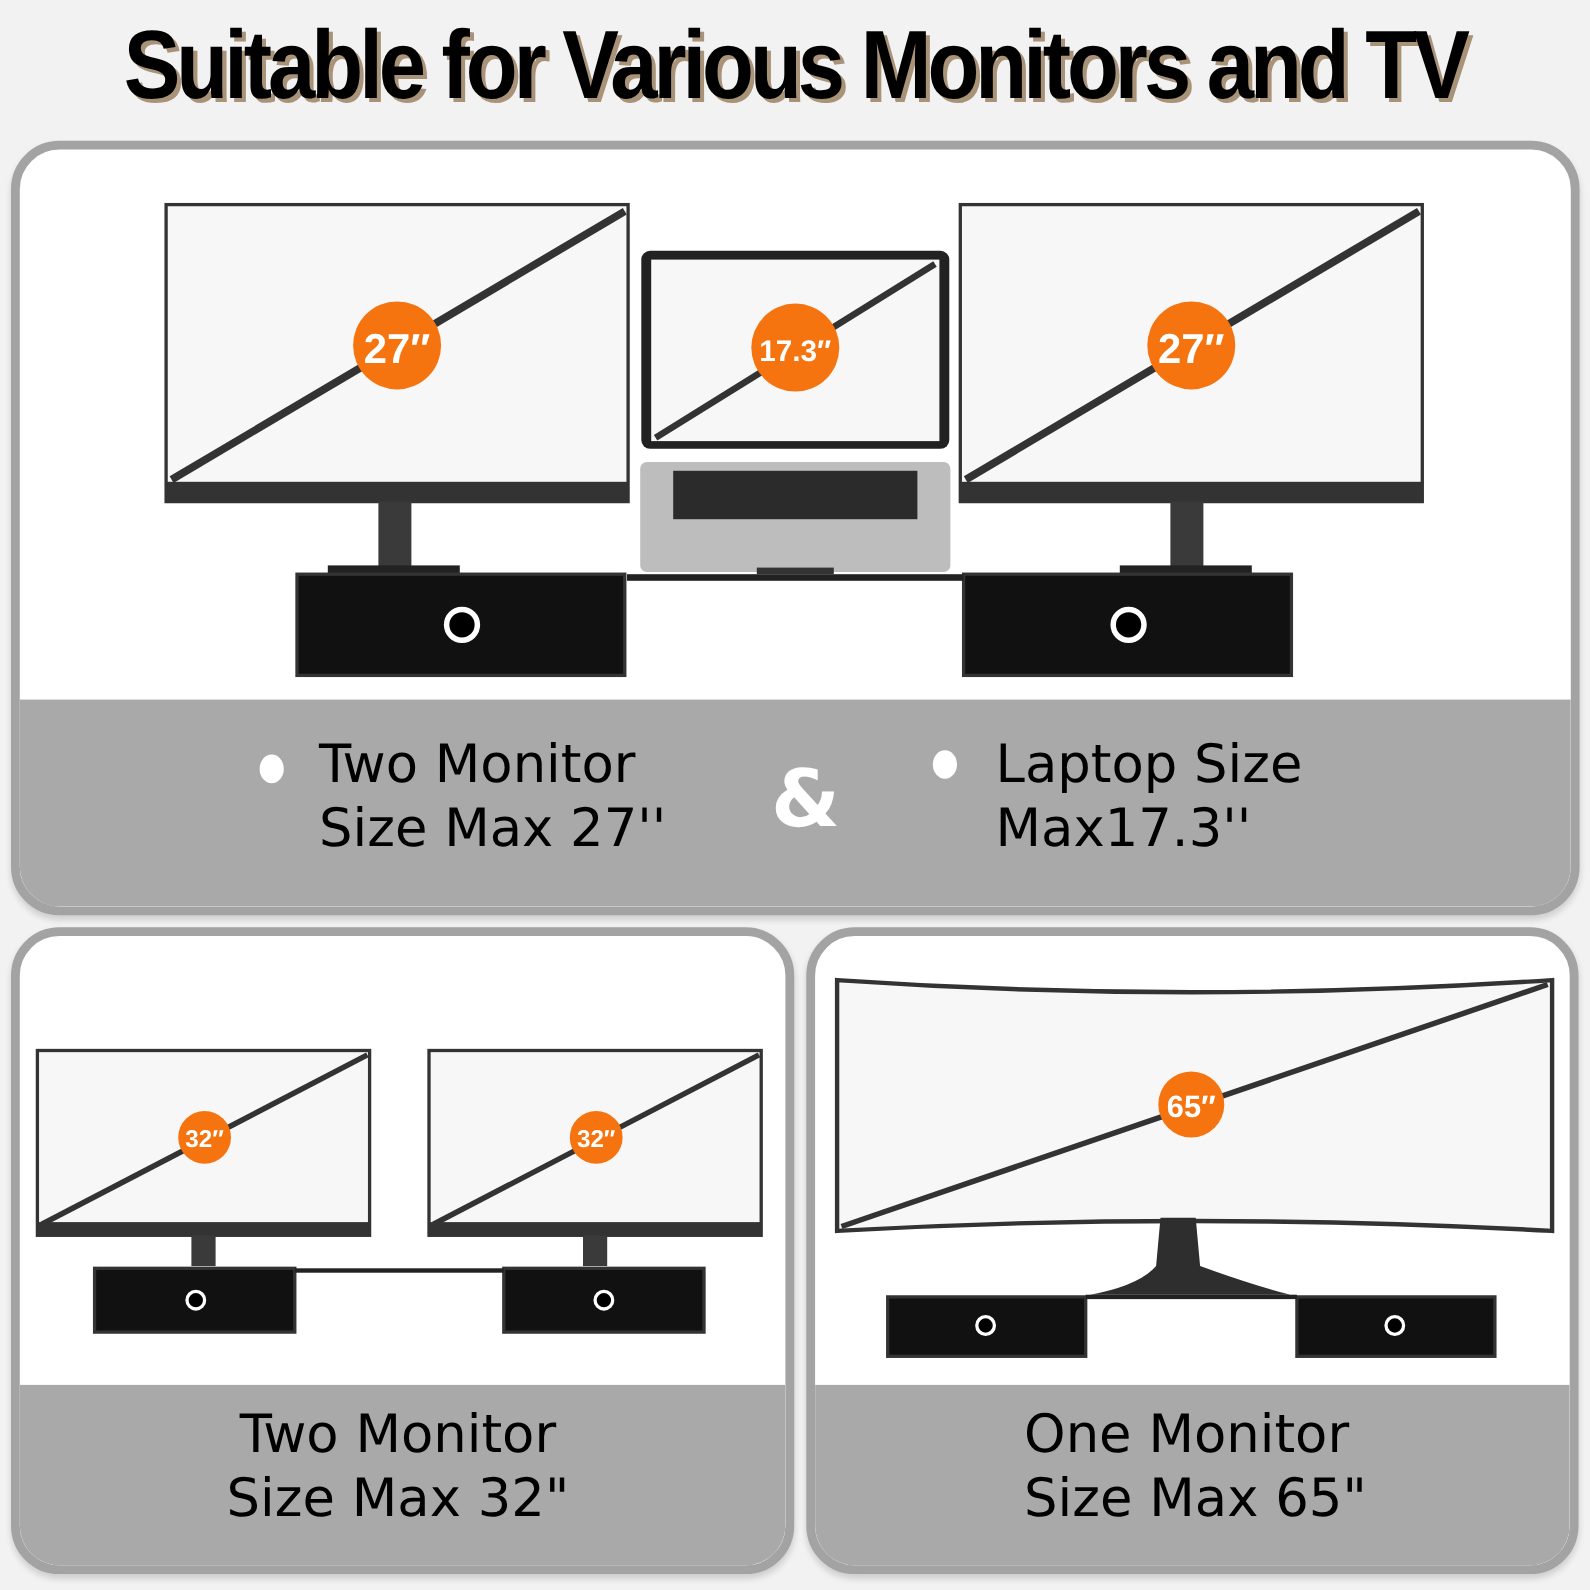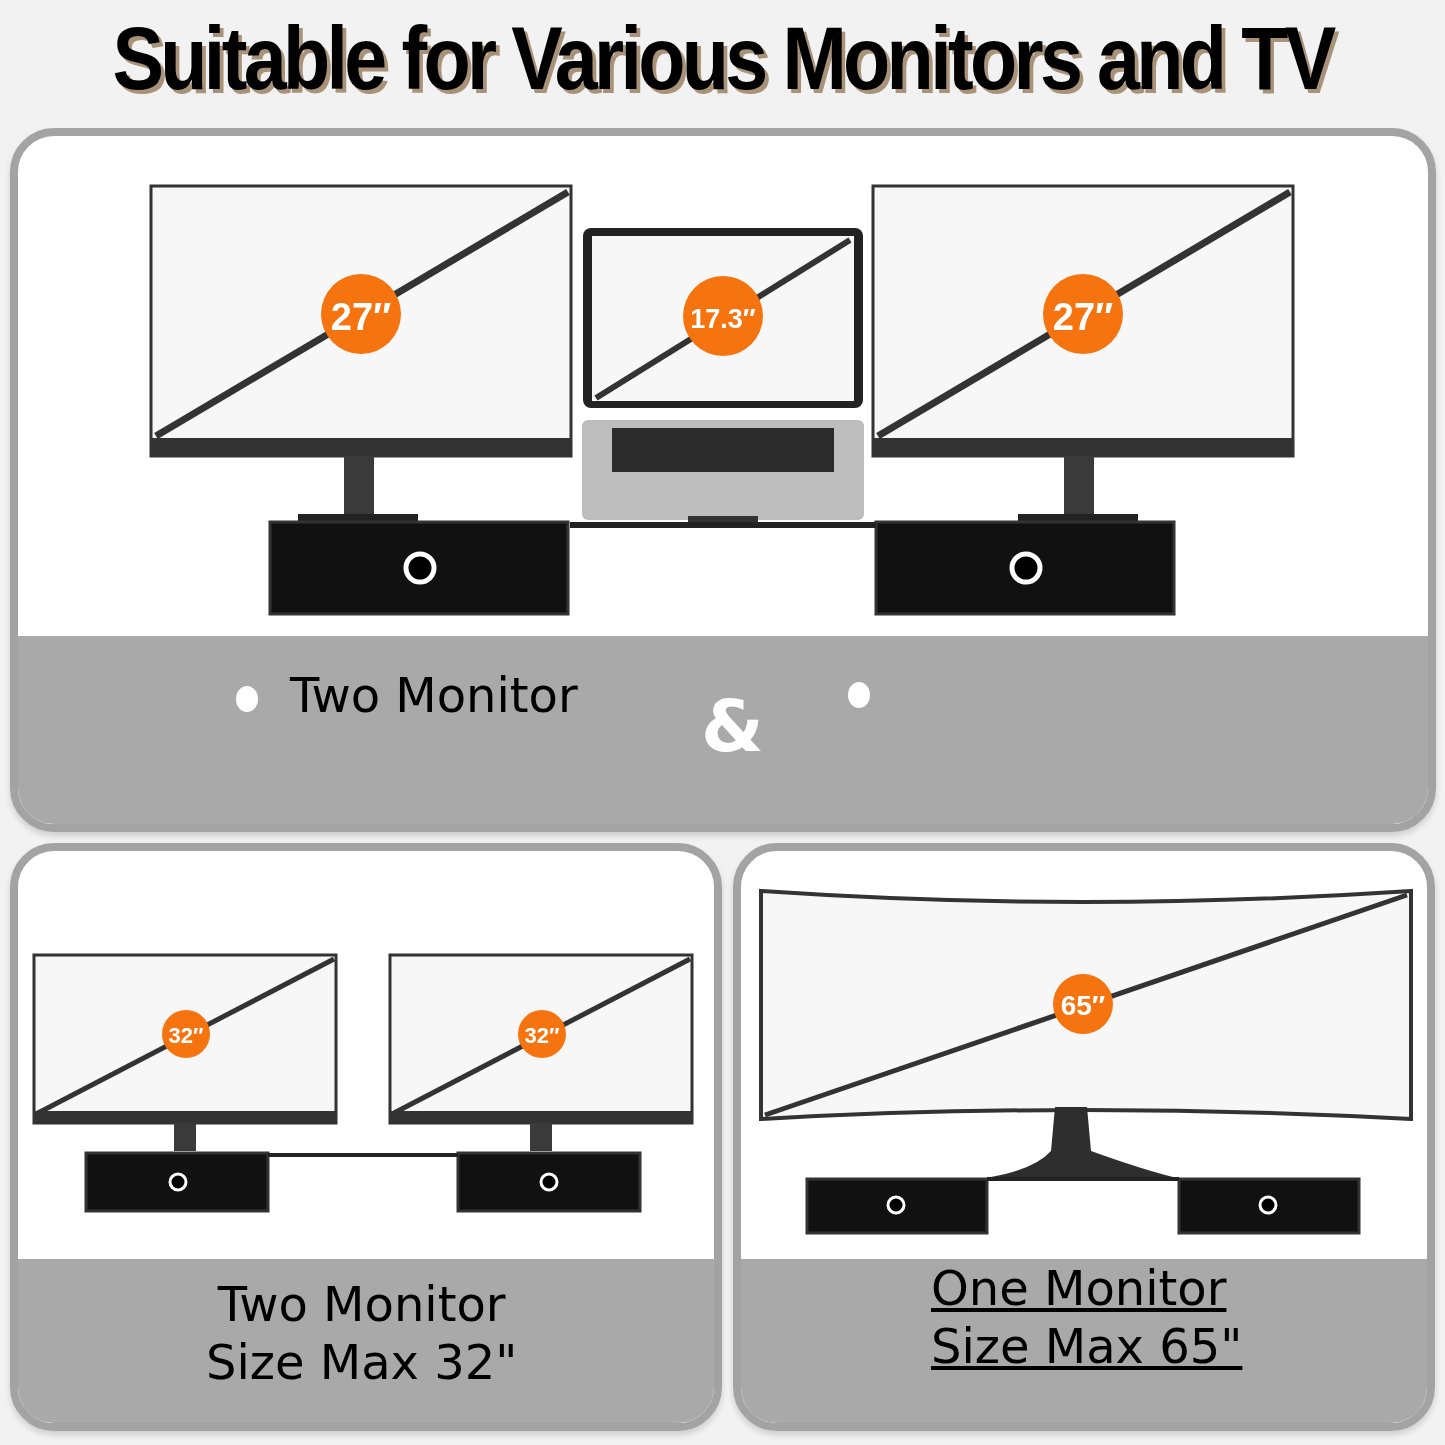--- a/index.html
+++ b/index.html
@@ -49,23 +49,28 @@
     <circle cx="705" cy="180" r="40" fill="#f5740f"></circle>
     <circle cx="1065" cy="178" r="40" fill="#f5740f"></circle>
     <text x="343" y="194" text-anchor="middle" fill="#fff" font-family="Liberation Sans, sans-serif" font-weight="bold" font-size="38">27″</text>
     <text x="705" y="192" text-anchor="middle" fill="#fff" font-family="Liberation Sans, sans-serif" font-weight="bold" font-size="27">17.3″</text>
     <text x="1065" y="194" text-anchor="middle" fill="#fff" font-family="Liberation Sans, sans-serif" font-weight="bold" font-size="38">27″</text>
   </svg>
   <div class="band" style="height:188px;">
     <div class="bullet" style="left:218px;top:50px;"></div>
     <div class="band-text" style="left:272px;top:30px;">
       <div>Two Monitor</div>
+      <div>Size Max 27''</div>
     </div>
     <div class="amp" style="left:683px;top:48px;">&amp;</div>
     <div class="bullet" style="left:830px;top:46px;"></div>
+    <div class="band-text" style="left:887px;top:30px;">
+      <div>Laptop Size</div>
+      <div>Max17.3''</div>
+    </div>
   </div>
 </div>
 
 <div class="card" style="left:10px;top:843px;width:696px;height:572px;text-align:center;">
   <svg width="696" height="410" style="left:0;top:0;">
     <rect x="16" y="104" width="302" height="168" fill="#f7f7f7" stroke="#333" stroke-width="3"></rect>
     <rect x="16" y="260" width="302" height="12" fill="#333"></rect>
     <line x1="20" y1="262" x2="316" y2="108" stroke="#333" stroke-width="5"></line>
     <rect x="156" y="272" width="22" height="28" fill="#3a3a3a"></rect>
     <rect x="68" y="302" width="182" height="58" fill="#111" stroke="#333" stroke-width="3"></rect>
@@ -97,18 +102,18 @@
     <path d="M314 256 L346 256 L350 300 Q400 318 432 326 L250 326 Q294 318 310 300 Z" fill="#2e2e2e"></path>
     <rect x="66" y="328" width="180" height="54" fill="#111" stroke="#333" stroke-width="3"></rect>
     <circle cx="155" cy="354" r="8" fill="#000" stroke="#fff" stroke-width="3"></circle>
     <rect x="438" y="328" width="180" height="54" fill="#111" stroke="#333" stroke-width="3"></rect>
     <circle cx="527" cy="354" r="8" fill="#000" stroke="#fff" stroke-width="3"></circle>
     <rect x="246" y="326" width="192" height="4" fill="#222"></rect>
     <circle cx="342" cy="153" r="30" fill="#f5740f"></circle>
     <text x="342" y="164" text-anchor="middle" fill="#fff" font-family="Liberation Sans, sans-serif" font-weight="bold" font-size="28">65″</text>
   </svg>
   <div class="band" style="height:164px;">
-    <div class="band-text" style="left:190px;top:0;text-decoration:underline;">
+    <div class="band-text" style="left:190px;top:16px;">
       <div>One Monitor</div>
       <div>Size Max 65"</div>
     </div>
   </div>
 </div>
 
 </body></html>

